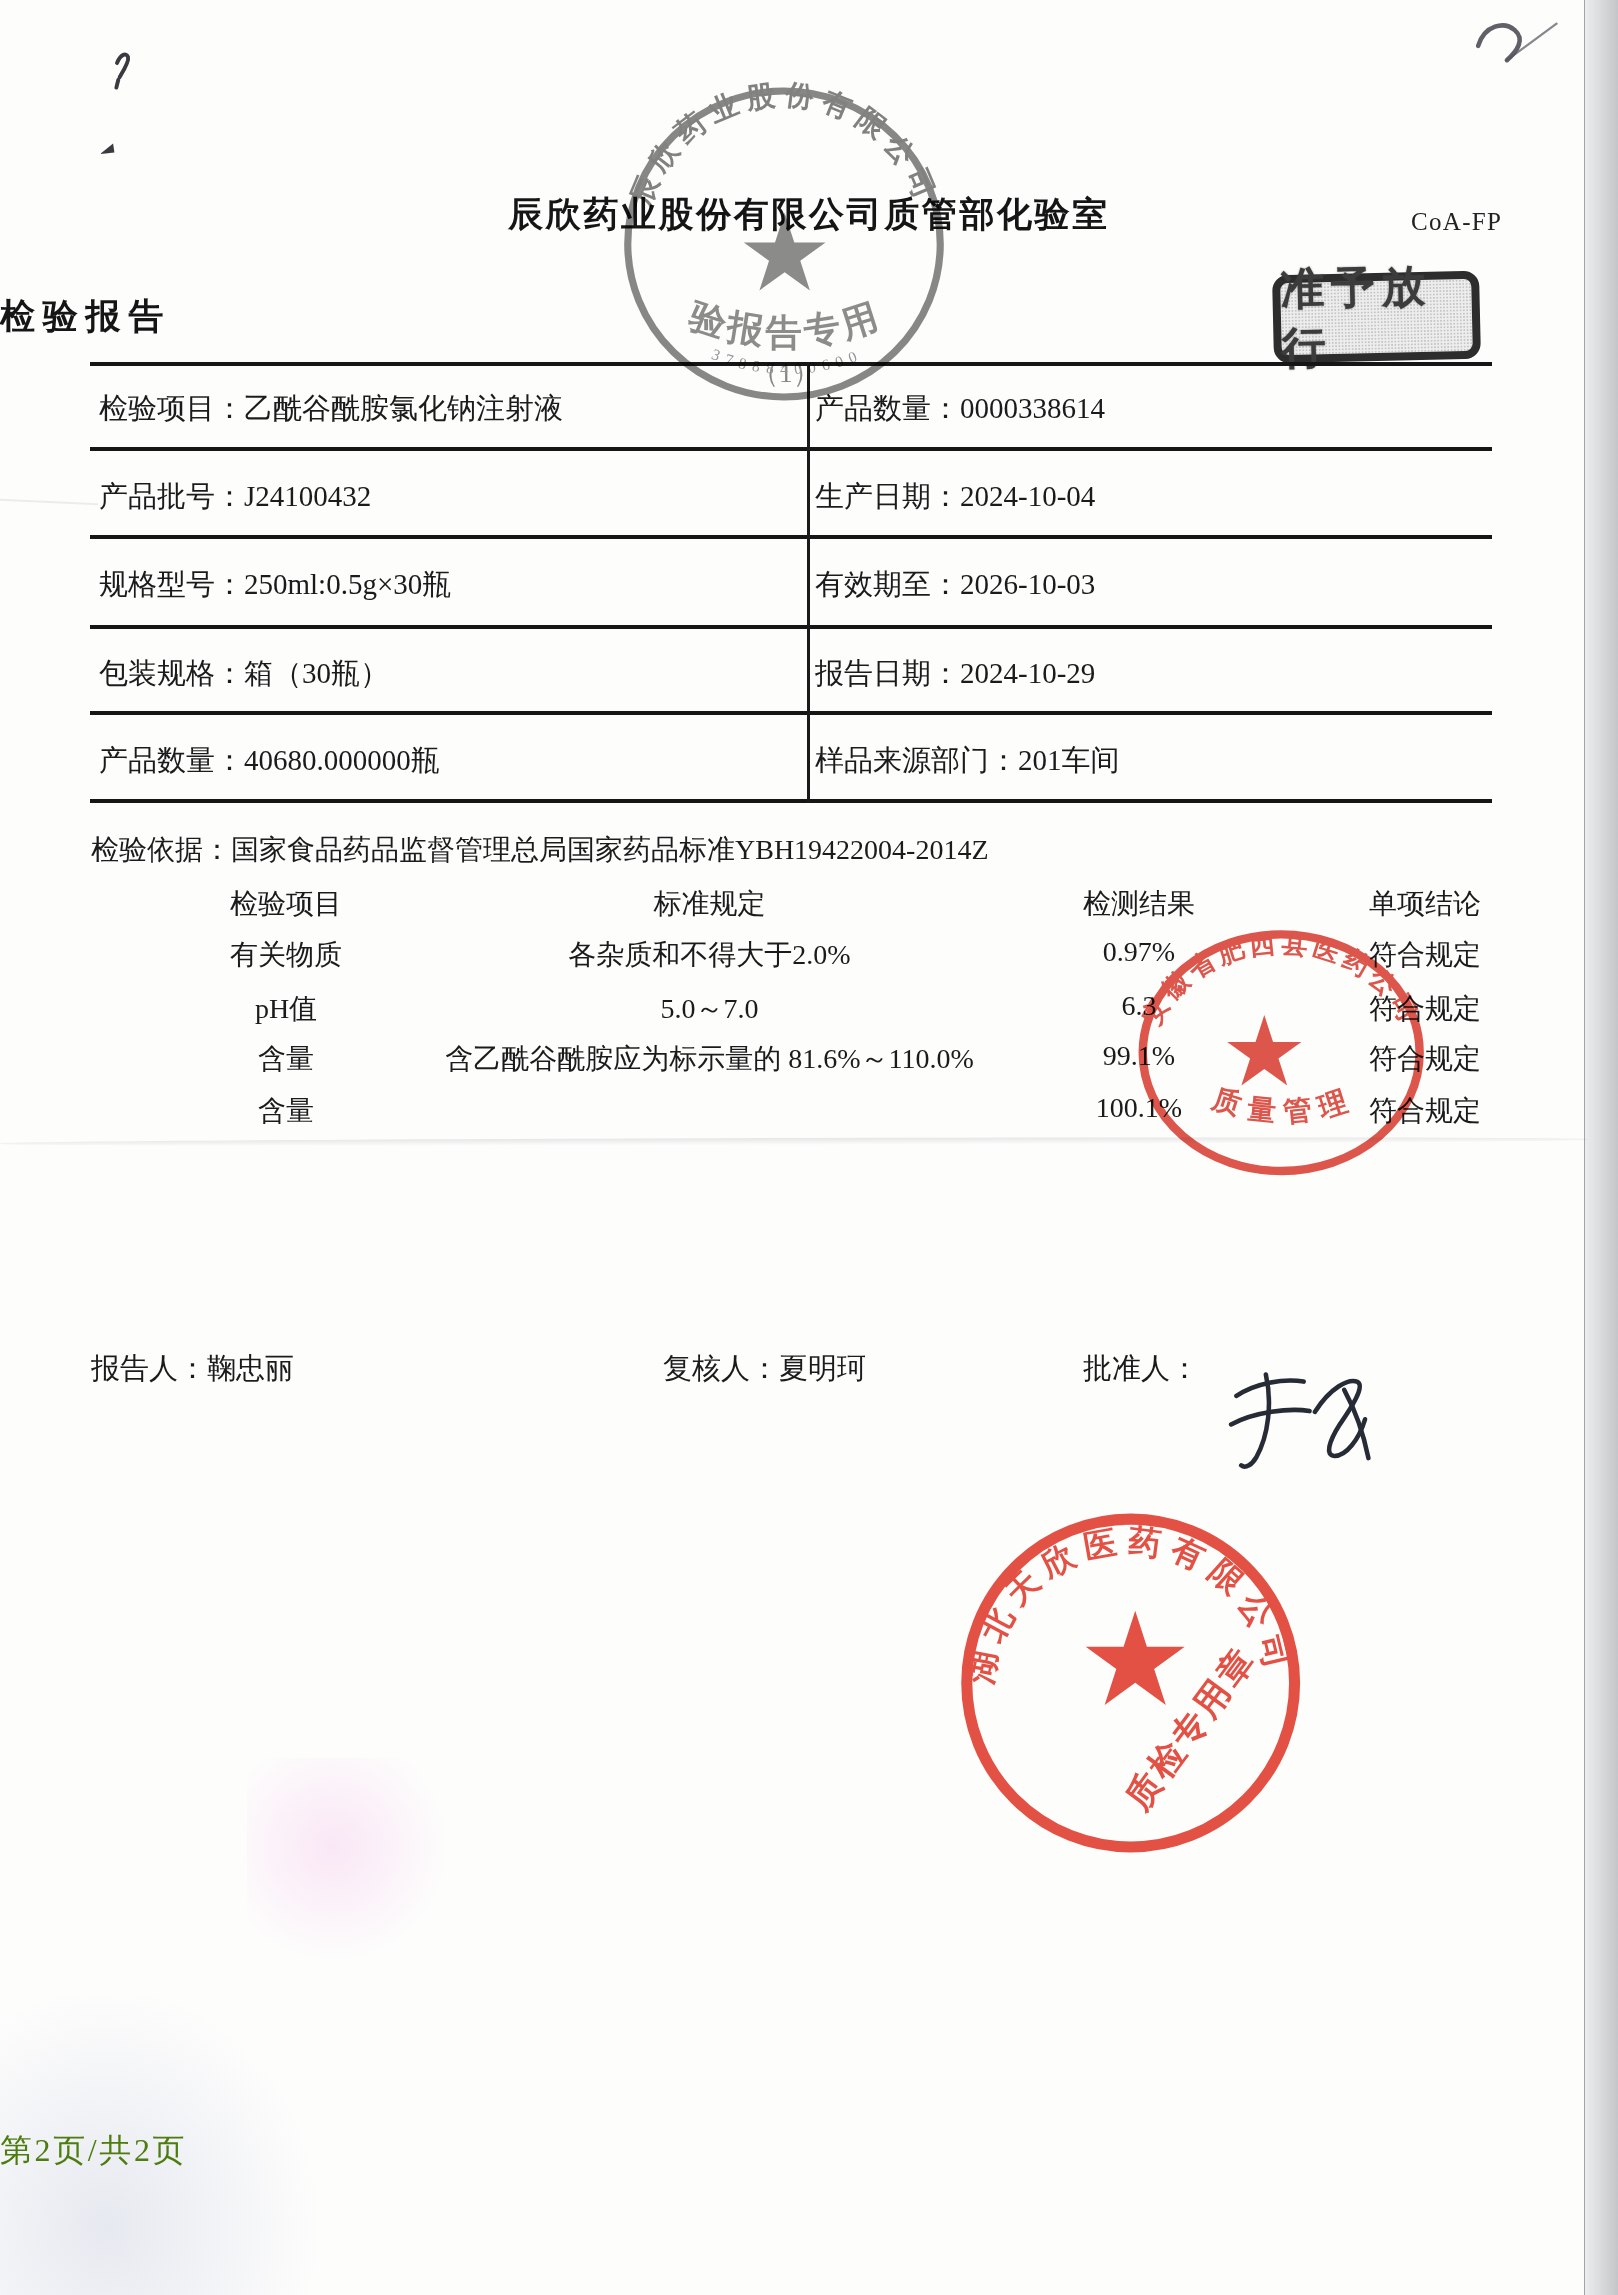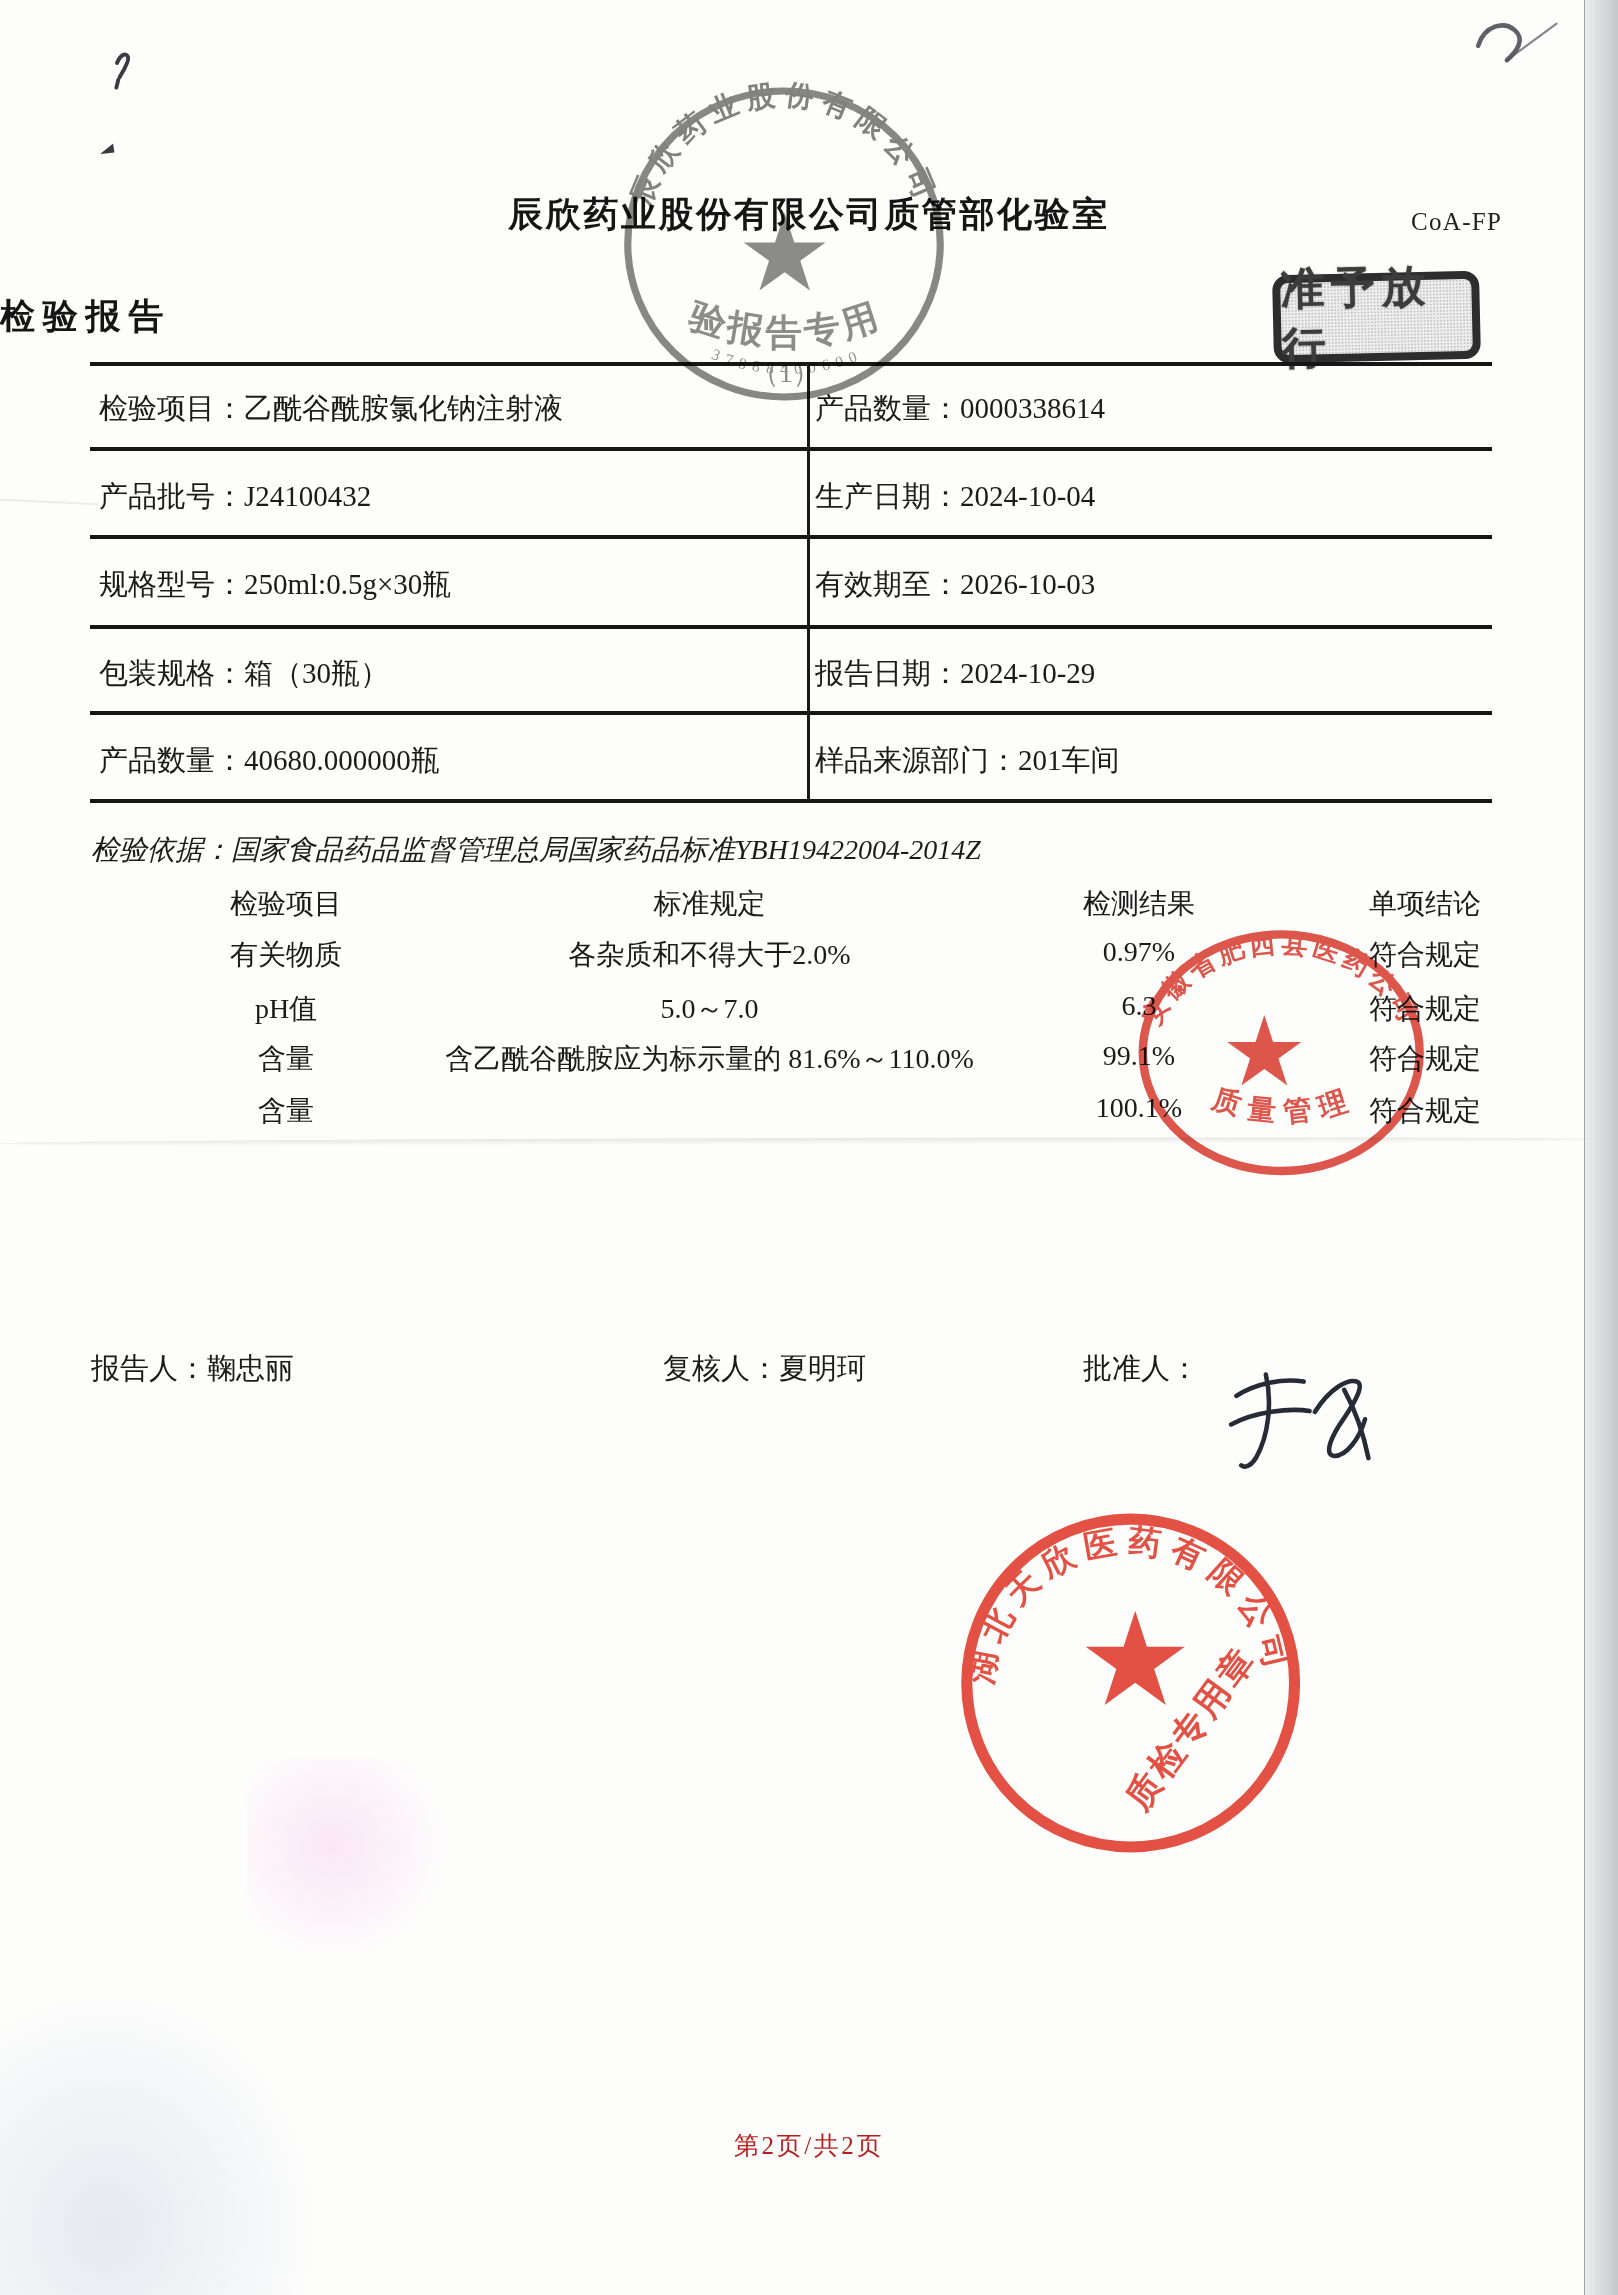--- a/index.html
+++ b/index.html
@@ -40,39 +40,39 @@
   .release-box span{font-size:44px;font-weight:700;letter-spacing:6.5px;color:#3c3c3c;
     text-shadow:0 0 2px rgba(70,70,70,.55);}
   
   .hline{position:absolute;left:90px;width:1402px;height:3.9px;background:#161616;}
   .vline{position:absolute;left:807px;top:362px;width:2.6px;height:441px;background:#1a1a1a;}
   .info-row{position:absolute;left:90px;width:1402px;display:block;font-size:29px;}
   .info-cell{position:absolute;white-space:nowrap;}
   .info-left{left:9px;}
   .info-right{left:725px;}
   
-  .basis{position:absolute;left:91px;top:831px;font-size:28px;white-space:nowrap;font-style:italic;}
+  .basis{position:absolute;left:91px;top:831px;font-size:28px;white-space:nowrap;}
   .rt-row{position:absolute;left:6px;width:1558px;height:36px;font-size:28px;}
   .rt-c{position:absolute;text-align:center;white-space:nowrap;}
   .rt-c1{left:150px;width:260px;}
   .rt-c2{left:391px;width:625px;}
   .rt-c3{left:1016px;width:234px;}
   .rt-c4{left:1302px;width:234px;}
   
   .conc-box{position:absolute;left:90px;top:1163px;width:1392px;height:148px;
     border:5.9px solid #141414;}
   .conc-div{position:absolute;left:0;top:43px;width:100%;height:5.2px;background:#141414;}
   .conc-text{position:absolute;left:9px;top:9px;font-size:29px;white-space:nowrap;}
   .remark-text{position:absolute;left:9px;top:62px;font-size:29px;white-space:nowrap;}
   
   .sig-row{position:absolute;left:0;top:1349px;width:1618px;font-size:29px;}
   .sig-item{position:absolute;white-space:nowrap;}
   
-  .footer{position:absolute;left:0;top:2129px;width:1618px;text-align:center;
-    font-size:25px;letter-spacing:2.6px;color:#b91c1c;}
+  .footer{position:absolute;left:0;top:2129px;width:1618px;
+    font-size:32px;letter-spacing:2.6px;color:#4d7c0f;}
   
   .stamp{position:absolute;mix-blend-mode:multiply;}
   .stamp-gray{left:618px;top:81px;opacity:.8;}
   .stamp-mid{left:1133px;top:924px;opacity:.85;}
   .stamp-big{left:947px;top:1497px;opacity:.88;}
   .pencil{position:absolute;mix-blend-mode:multiply;}
 </style>
 </head>
 <body>
 

